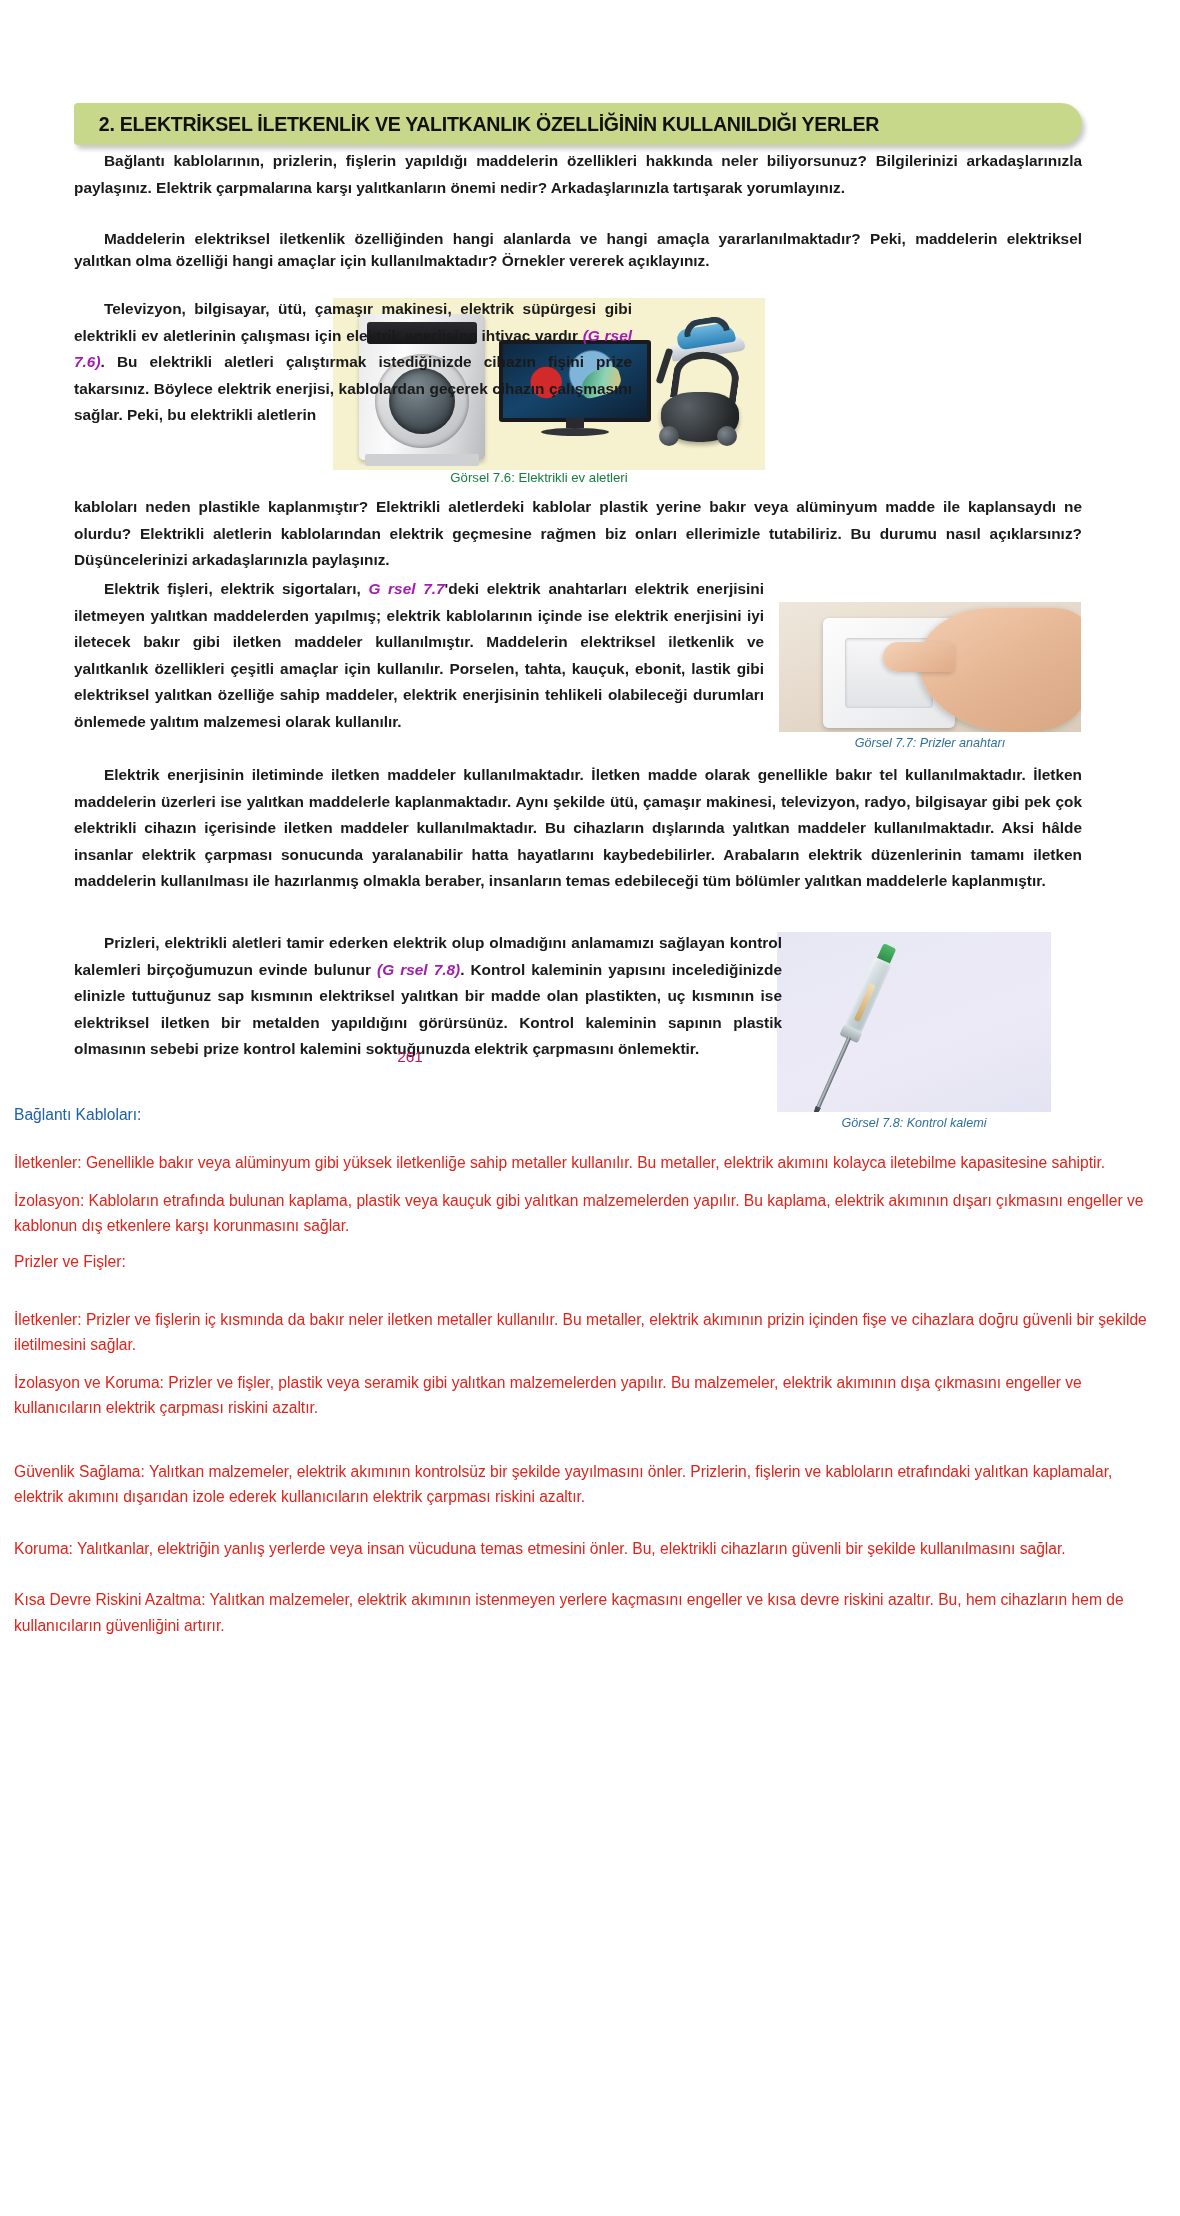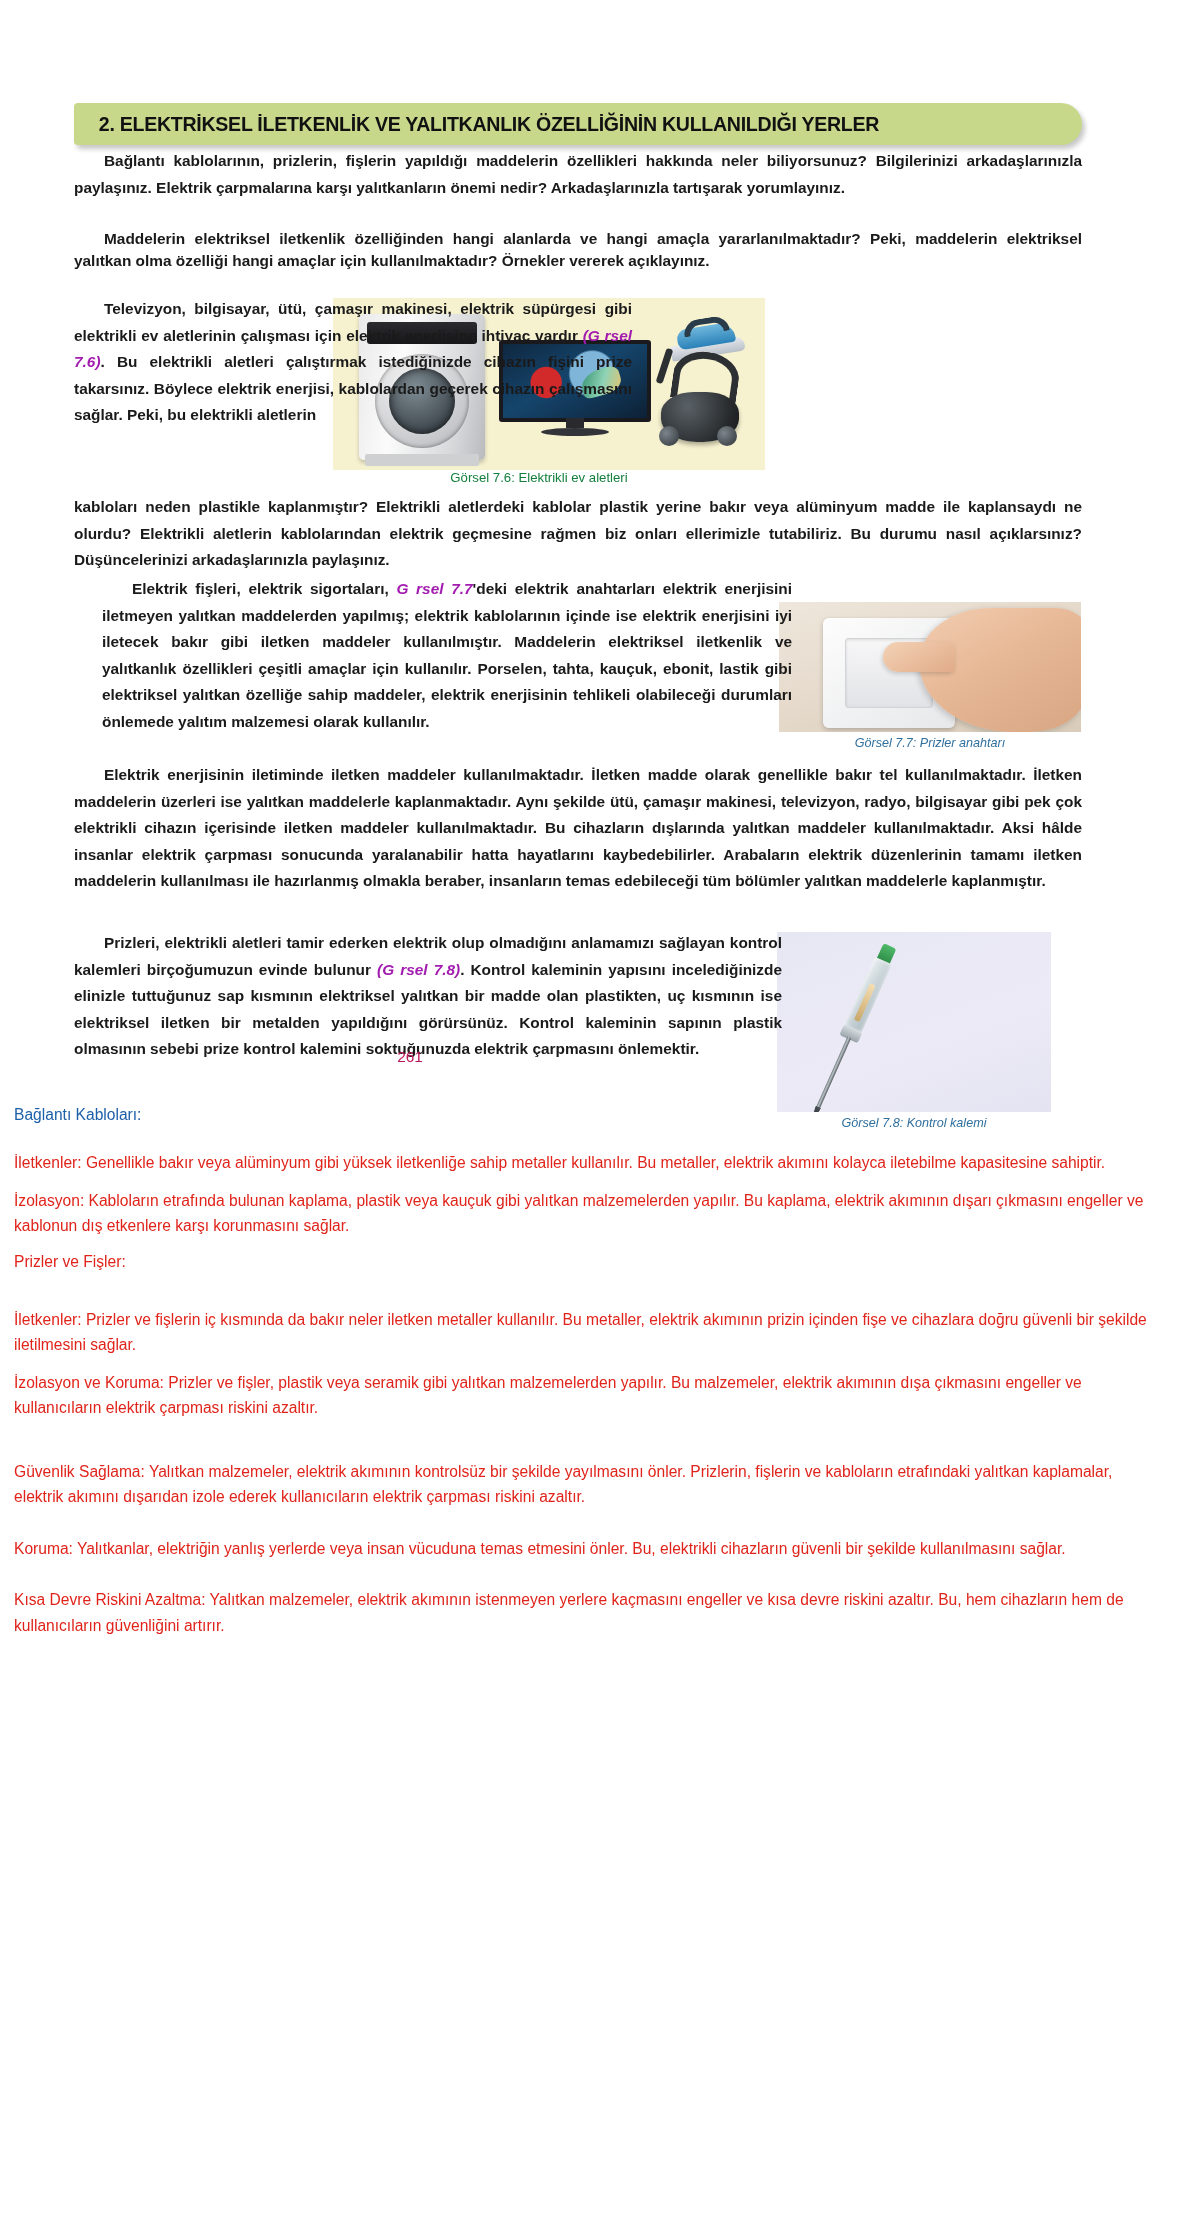--- a/index.html
+++ b/index.html
@@ -105,21 +105,20 @@
     font-size: 12.6px;
     font-style: italic;
     color: #2f6f9e;
   }
   #wrap-77 {
     position: absolute;
     left: 74px; top: 576px;
     width: 1008px;
     font-size: 15.4px;
     line-height: 26.6px;
-    margin-left: 28px;
   }
   #wrap-77 .floatbox-r2 {
     float: right;
     width: 318px;
     height: 172px;
   }
 
   
   #para-long { position: absolute; left: 74px; top: 762px; width: 1008px;
                font-size: 15.4px; line-height: 26.6px; }

